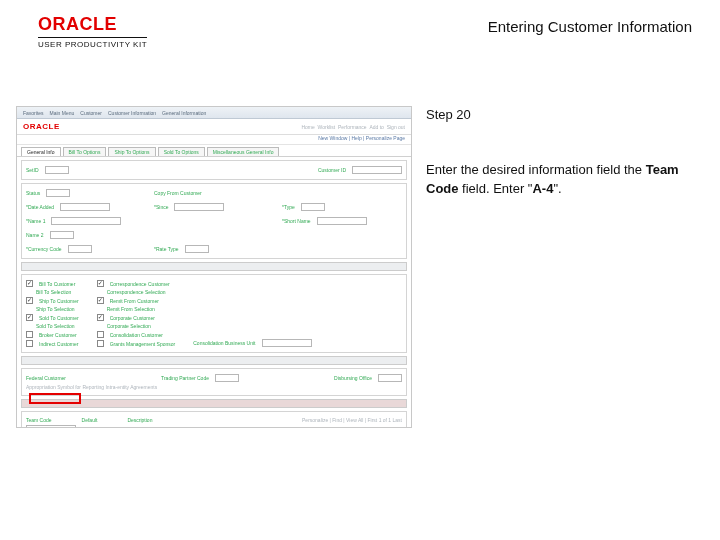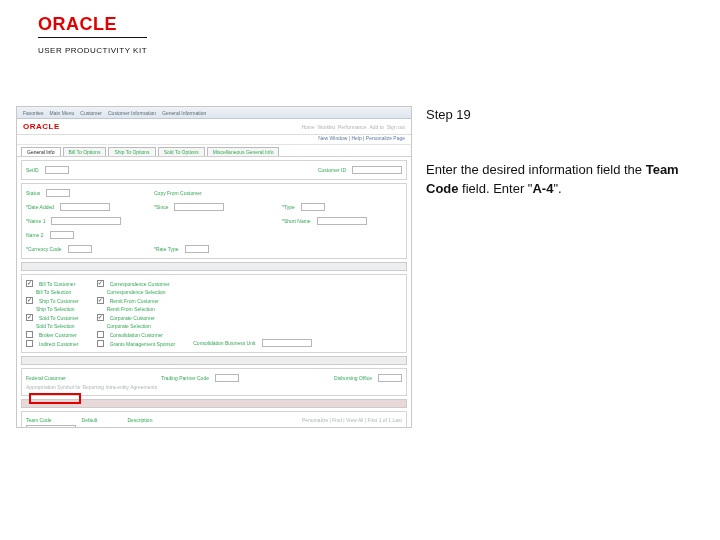--- a/index.html
+++ b/index.html
@@ -3,21 +3,21 @@
 <meta charset="utf-8">
 <style>
   * { box-sizing: border-box; margin: 0; padding: 0; }
   html, body { width: 720px; height: 540px; background: #fff; font-family: Arial, Helvetica, sans-serif; }
   .page { width: 720px; height: 411px; position: relative; }
 
   
   .hdr { position: absolute; left: 38px; top: 14px; right: 28px; display: flex; justify-content: space-between; align-items: flex-start; }
   .brand { display: flex; flex-direction: column; }
   .oracle-word { color: #e20000; font-weight: 700; letter-spacing: 0.5px; font-size: 18px; }
-  .oracle-sub { font-size: 8px; letter-spacing: 0.5px; color: #111; margin-top: 2px; border-top: 1px solid #111; padding-top: 8px; }
+  .oracle-sub { font-size: 8px; letter-spacing: 0.5px; color: #111; margin-top: 2px; border-top: 1px solid #111; padding-top: 2px; }
   .title { font-size: 15px; color: #111; margin-top: 4px; }
 
   
   .content { position: absolute; left: 16px; top: 106px; display: flex; gap: 14px; }
 
   
   .instr { width: 260px; font-size: 13px; color: #111; line-height: 1.45; }
   .step-label { margin-bottom: 36px; }
   .instr b { font-weight: 700; }
 
@@ -54,20 +54,21 @@
 </head>
 <body>
 
 <div class="page">
 
   <div class="hdr">
     <div class="brand">
       <span class="oracle-word">ORACLE</span>
       <span class="oracle-sub">USER PRODUCTIVITY KIT</span>
     </div>
+    <div class="title">Entering Customer Information</div>
   </div>
 
   <div class="content">
 
     <div class="shot">
       <div class="topbar">
         <span>Favorites</span>
           <span>Main Menu</span>
           <span>Customer</span>
           <span>Customer Information</span>
@@ -248,20 +249,20 @@
           </div>
         <div class="row">
             <span class="fld md"></span>
           </div>
       </div>
 
       <div class="hl"></div>
     </div>
 
     <div class="instr">
-      <div class="step-label">Step 19</div>
+      <div class="step-label">Step 20</div>
       <p>
         <span>Enter the desired information field the </span><b>Team Code</b><span> field. Enter "</span><b>A-4</b><span>".</span>
       </p>
     </div>
 
   </div>
 </div>
 
 </body></html>

